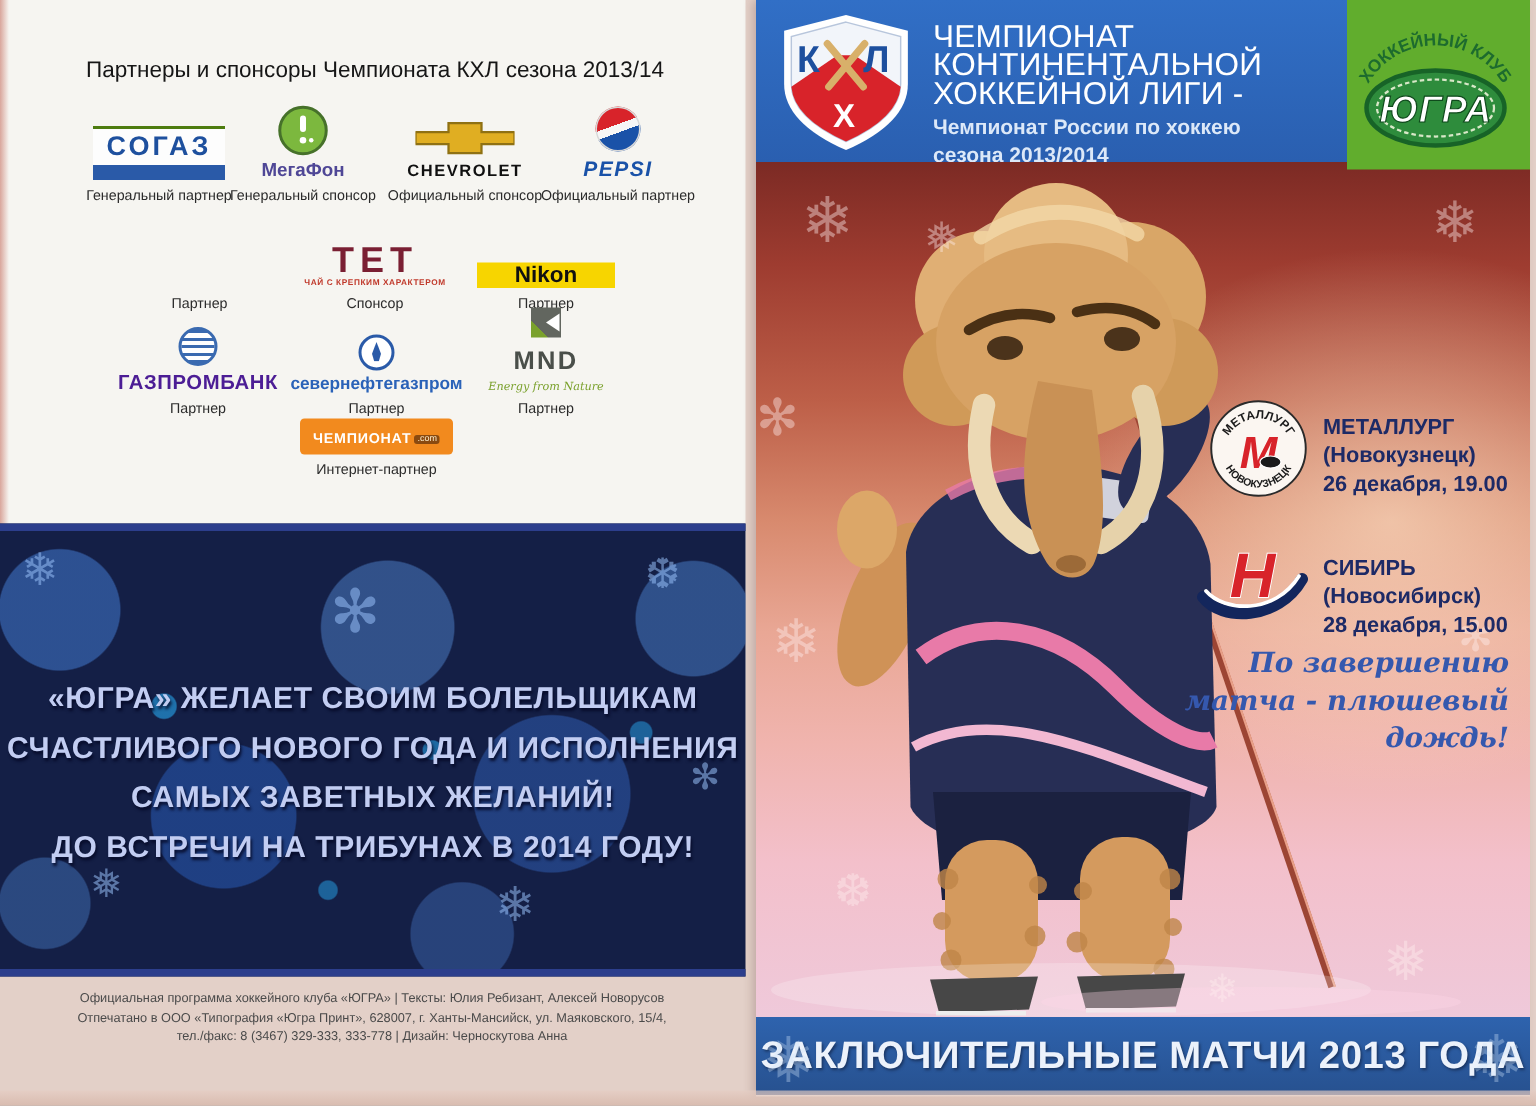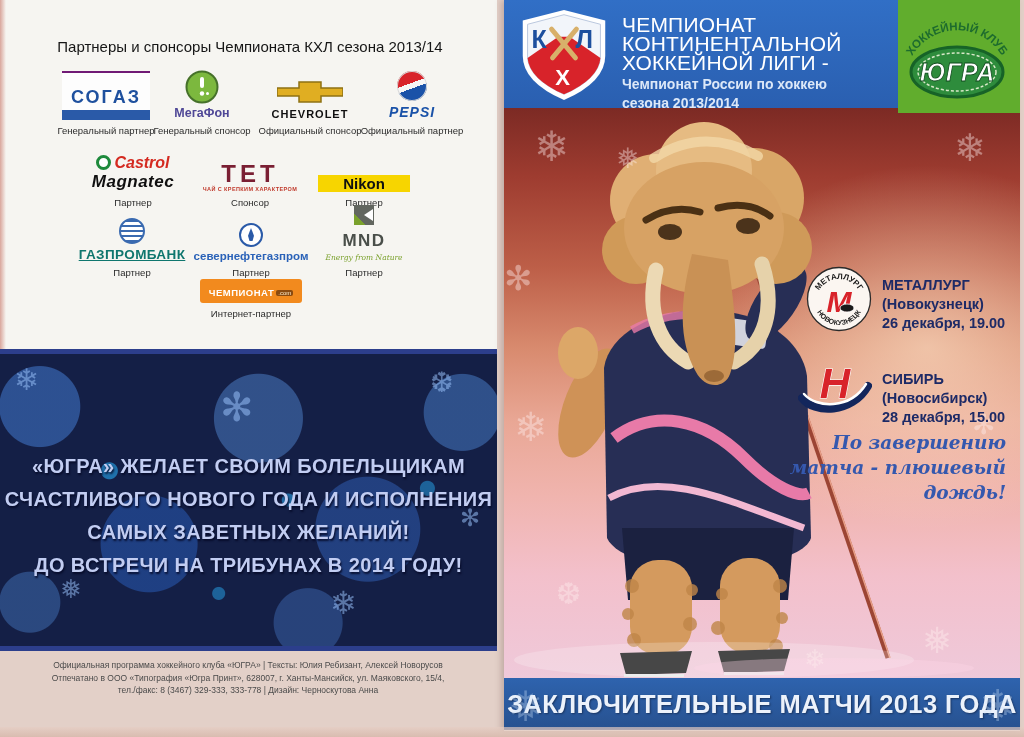--- a/index.html
+++ b/index.html
@@ -6,21 +6,21 @@
   .canvas{position:relative;width:1024px;height:737px;background:#e3d0c8;overflow:hidden;
           font-family:"Liberation Sans",sans-serif;}
   
   .left-page{position:absolute;left:0;top:0;width:497px;height:520px;background:#f6f5f1;}
   .left-edge{position:absolute;left:0;top:0;width:6px;height:350px;background:linear-gradient(90deg,#d9a69c,#f6f5f1);}
   .lp-title{position:absolute;top:38px;left:30px;width:440px;text-align:center;font-size:15px;color:#161616;}
   .cell{position:absolute;display:flex;flex-direction:column;align-items:center;justify-content:flex-end;text-align:center;}
   .cap{font-size:9.5px;color:#2b2b2b;margin-top:5px;white-space:nowrap;}
   
   .sogaz-box{width:88px;background:#fdfdfd;}
-  .sogaz-name{font-weight:bold;color:#1e509e;font-size:18px;letter-spacing:2px;border-top:2px solid #701a75;padding-top:14px;}
+  .sogaz-name{font-weight:bold;color:#1e509e;font-size:18px;letter-spacing:2px;border-top:2px solid #4d7c0f;padding-top:1px;}
   .sogaz-bar{height:10px;background:#2a5aa8;margin-top:2px;}
   
   .mf-name{color:#4f4796;font-weight:bold;font-size:12.5px;margin-top:2px;}
   
   .chev-name{font-weight:bold;font-size:11px;letter-spacing:1px;color:#101010;margin-top:3px;}
   
   .pepsi-globe{width:30px;height:30px;border-radius:50%;
     background:linear-gradient(160deg,#d8232a 42%,#f6f6f6 42% 56%,#1a52a8 56%);
     box-shadow:0 0 0 1px #d8d8d8 inset;}
   .pepsi-name{color:#1a52a8;font-weight:bold;font-style:italic;font-size:14px;letter-spacing:1px;margin-top:3px;}
@@ -30,21 +30,21 @@
   .castrol-n2{color:#101010;font-weight:bold;font-style:italic;font-size:17px;letter-spacing:.5px;}
   
   .tet-name{color:#7a1f33;font-weight:bold;font-size:24px;letter-spacing:4px;line-height:22px;}
   .tet-tag{color:#c0392b;font-weight:bold;font-size:5.5px;letter-spacing:.4px;margin-top:1px;}
   
   .nikon-box{width:92px;height:22px;background:#f7d500;display:flex;align-items:center;justify-content:center;margin-top:42px;}
   .nikon-name{font-weight:bold;font-size:15px;color:#101010;}
   
   .gpb-globe{width:22px;height:22px;border-radius:50%;margin:0 auto;border:2px solid #3a6ab0;
     background:repeating-linear-gradient(0deg,#3a6ab0 0 2px,#fff 2px 5px);}
-  .gpb-name{color:#0f766e;font-weight:bold;font-size:13.5px;letter-spacing:.4px;margin-top:3px;text-decoration:underline;}
+  .gpb-name{color:#4c1d95;font-weight:bold;font-size:13.5px;letter-spacing:.4px;margin-top:3px;}
   
   .sng-icon{width:20px;height:20px;border-radius:50%;margin:0 auto;background:#fff;border:2px solid #2a5aa8;position:relative;}
   .sng-icon::after{content:"";position:absolute;left:7px;top:3px;width:6px;height:13px;background:#2a5aa8;
     clip-path:polygon(50% 0,100% 60%,75% 100%,25% 100%,0 60%);}
   .sng-name{color:#2a62b8;font-weight:bold;font-size:11.5px;margin-top:3px;}
   
   .mnd-row{display:flex;align-items:center;justify-content:center;gap:6px;flex-direction:column;}
   .mnd-sq{width:20px;height:20px;background:linear-gradient(45deg,#7aa12c 28%,#62665f 28%);position:relative;}
   .mnd-sq::after{content:"";position:absolute;left:4px;top:4px;border:6px solid transparent;border-right:9px solid #fff;}
   .mnd-name{font-weight:bold;font-size:17px;color:#4a4f4a;letter-spacing:1.5px;}
@@ -137,24 +137,20 @@
       <div class="cap">Официальный спонсор</div>
     </div>
 
     <div class="cell" style="left:362px;top:62px;width:100px;height:74px">
       <div class="pepsi-globe"></div>
       <div class="pepsi-name">PEPSI</div>
       <div class="cap">Официальный партнер</div>
     </div>
 
     <div class="cell" style="left:78px;top:152px;width:110px;height:56px">
-      <div>
-        <span class="castrol-ball"></span><span class="castrol-n1">Castrol</span>
-        <div class="castrol-n2">Magnatec</div>
-      </div>
       <div class="cap">Партнер</div>
     </div>
 
     <div class="cell" style="left:200px;top:150px;width:100px;height:58px">
       <div class="tet-name">ТЕТ</div>
       <div class="tet-tag">ЧАЙ С КРЕПКИМ ХАРАКТЕРОМ</div>
       <div class="cap">Спонсор</div>
     </div>
 
     <div class="cell" style="left:314px;top:156px;width:100px;height:52px">

